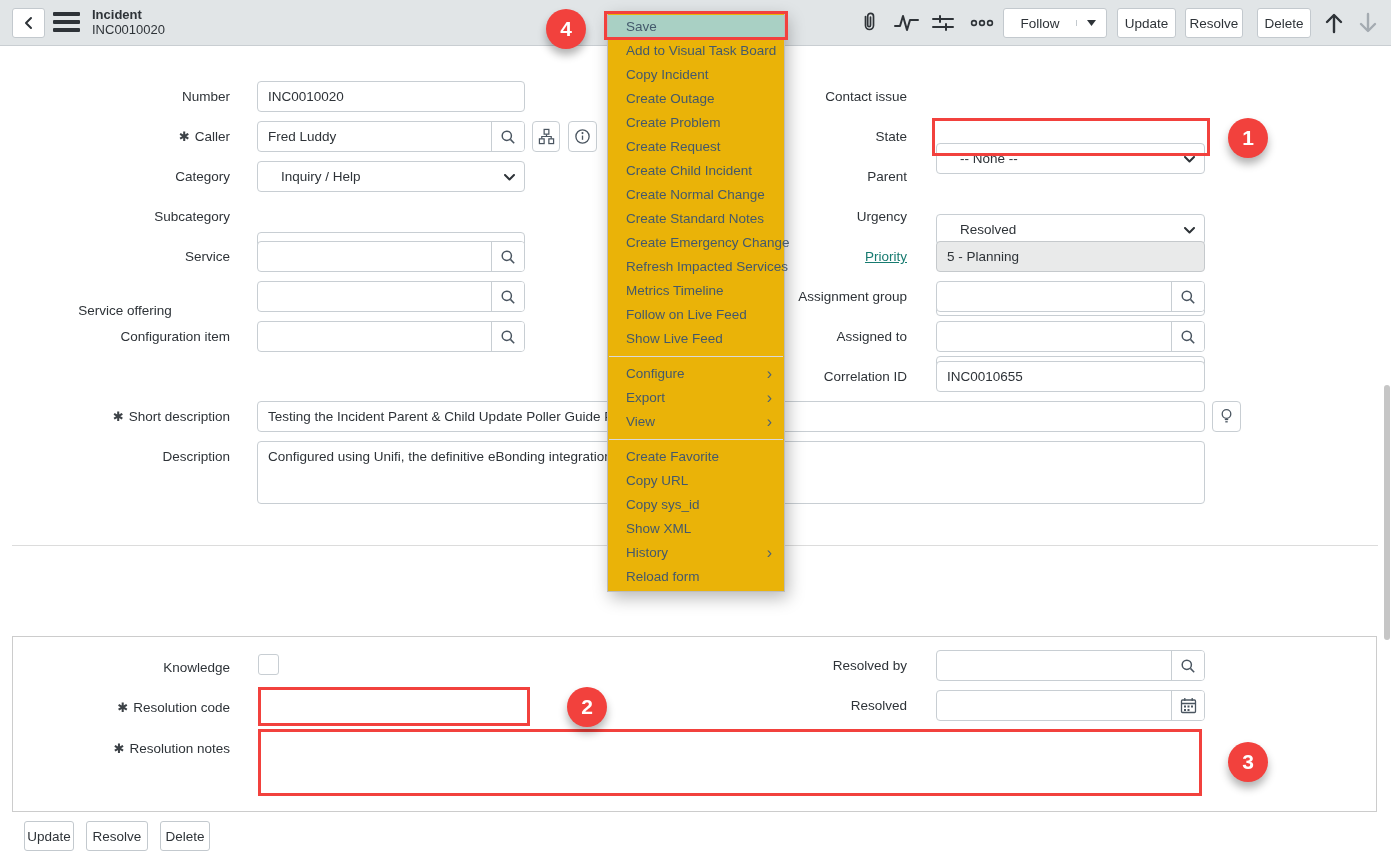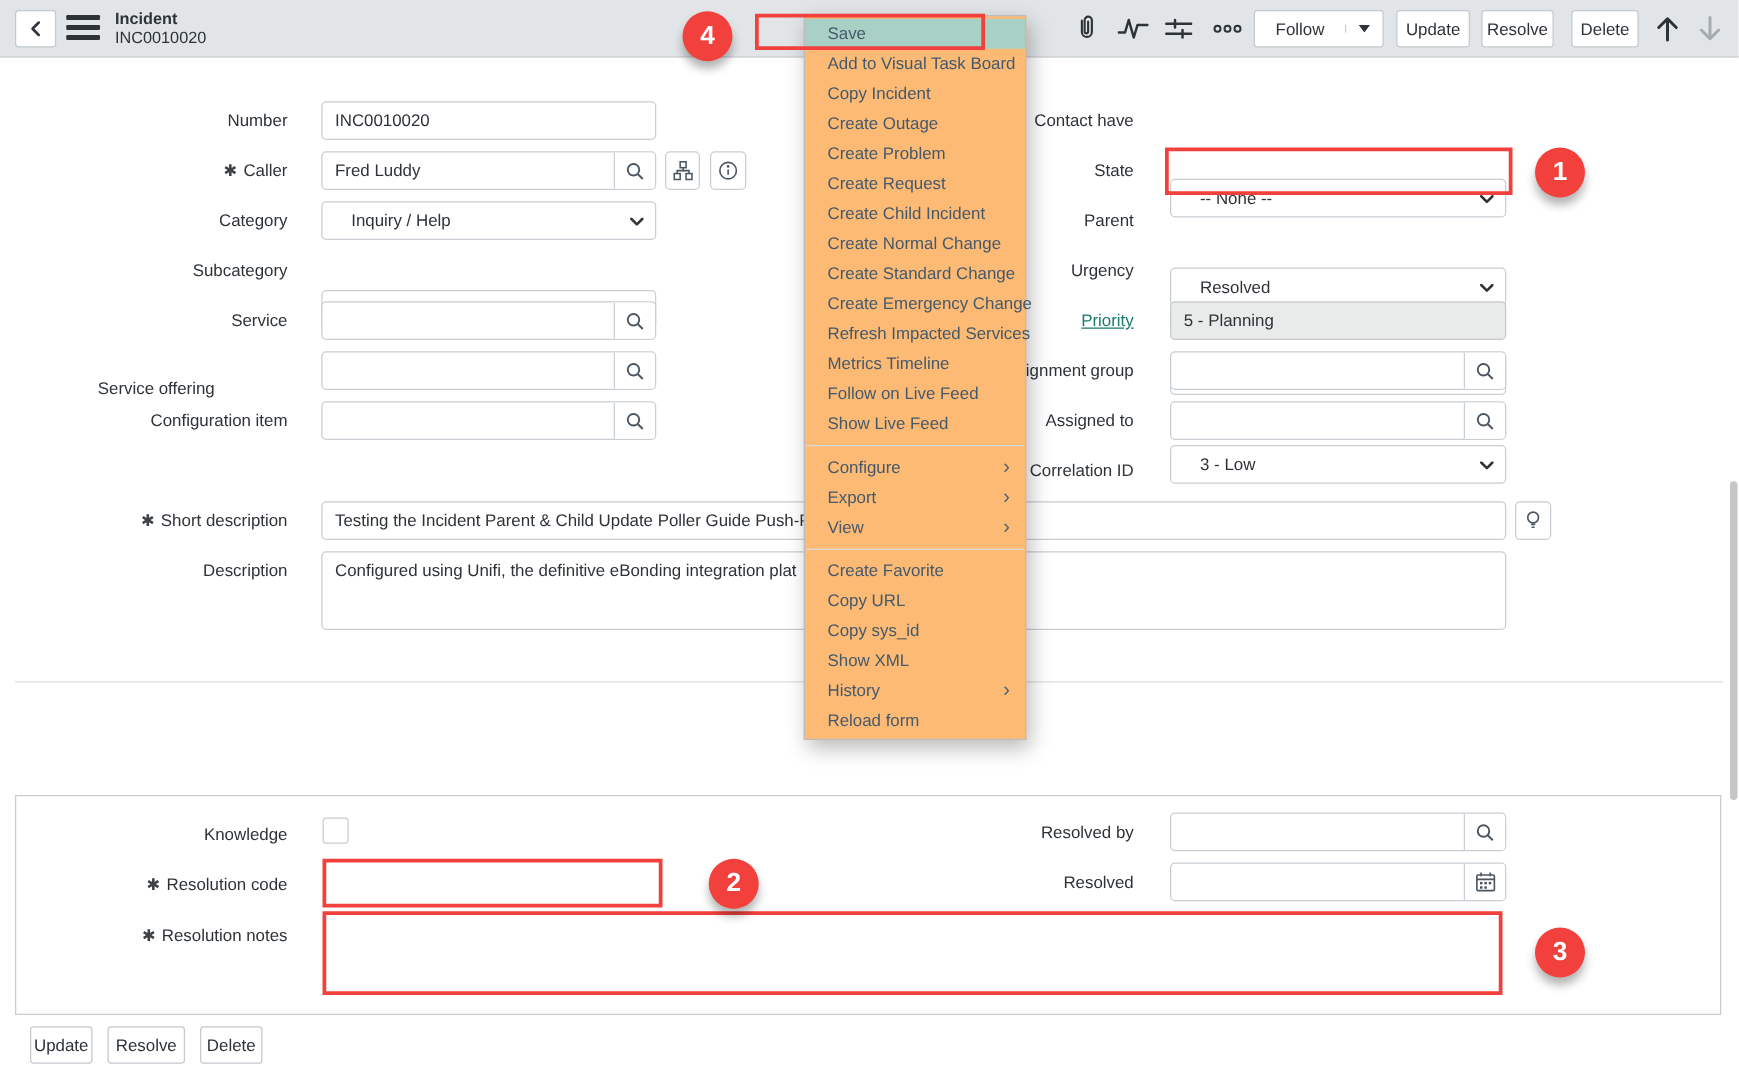--- a/index.html
+++ b/index.html
@@ -21,23 +21,23 @@
   .icn { display:flex; align-items:center; justify-content:center; color:#2e3338; }
   .title-line1 { font-weight:bold; font-size:13px; line-height:15px; }
   .title-line2 { font-size:13px; line-height:15px; }
   .split { display:flex; }
   .split .main { flex:1; display:flex; align-items:center; justify-content:center; }
   .split .caret-seg { width:30px; border-left:1px solid #c3c9ce; display:flex; align-items:center; justify-content:center; }
 
   
   #context-menu {
     position:absolute; left:607px; top:12px; width:178px;
-    background:#fdba74; border:1px solid #bcbcbc;
+    background:#eab308; border:1px solid #bcbcbc;
     box-shadow:3px 6px 16px rgba(0,0,0,0.28);
-    z-index:50; padding:2px 0;margin-left:36px;
+    z-index:50; padding:2px 0;
   }
   .menu-item { height:24px; line-height:24px; padding:0 12px 0 18px; font-size:13.5px; color:#44596c;
     display:flex; justify-content:space-between; align-items:center; white-space:nowrap; cursor:default; }
   .menu-item-highlight { background:#a9d0c4; }
   .menu-sep { border-top:1px solid #d9d9d9; margin:5px 1px; }
   .submenu-arrow { color:#4e6375; font-size:16px; }
 
   
   .lbl { position:absolute; display:flex; justify-content:flex-end; align-items:center; gap:5px;
     font-size:13.5px; color:#2e3338; line-height:19px; white-space:nowrap; }
@@ -278,21 +278,21 @@
               <g fill="none" stroke="#4a5560" stroke-width="1.5">
                 <circle cx="6.8" cy="6.8" r="4.6"></circle>
                 <line x1="10.4" y1="10.4" x2="14.2" y2="14.2"></line>
               </g>
             </svg>
           </span>
       </div>
     </div>
 
     <div class="lbl" style="left:700px; top:87px; width:207px;">
-        <span>Contact have</span>
+        <span>Contact issue</span>
       </div>
     <div class="abs select" style="left:936px; top:81px; width:269px;">
       <span>-- None --</span>
       <span class="sel-chev icn">
           <svg width="11" height="7" viewBox="0 0 11 7">
             <polyline points="1,1 5.5,5.5 10,1" fill="none" stroke="#2e3338" stroke-width="2" stroke-linecap="round" stroke-linejoin="round"></polyline>
           </svg>
         </span>
     </div>
 
@@ -367,20 +367,21 @@
                 <line x1="10.4" y1="10.4" x2="14.2" y2="14.2"></line>
               </g>
             </svg>
           </span>
       </div>
     </div>
 
     <div class="lbl" style="left:700px; top:367px; width:207px;">
         <span>Correlation ID</span>
       </div>
+    <div class="abs input" style="left:936px; top:361px; width:269px;">INC0010655</div>
 
     <div class="lbl" style="left:20px; top:407px; width:210px;">
       <span class="mand">✱</span>
       <span>Short description</span>
     </div>
     <div class="abs input" style="left:257px; top:401px; width:948px;">Testing the Incident Parent &amp; Child Update Poller Guide Push-P</div>
     <div class="abs sq-btn" style="left:1212px; top:401px; width:29px; height:31px;">
       <span class="icn">
         <svg width="15" height="17" viewBox="0 0 15 17">
             <g fill="none" stroke="#4a5560" stroke-width="1.3">
@@ -483,21 +484,21 @@
       <div class="menu-item">
         <span>Create Request</span>
       </div>
       <div class="menu-item">
         <span>Create Child Incident</span>
       </div>
       <div class="menu-item">
         <span>Create Normal Change</span>
       </div>
       <div class="menu-item">
-        <span>Create Standard Change</span>
+        <span>Create Standard Notes</span>
       </div>
       <div class="menu-item">
         <span>Create Emergency Change</span>
       </div>
       <div class="menu-item">
         <span>Refresh Impacted Services</span>
       </div>
       <div class="menu-item">
         <span>Metrics Timeline</span>
       </div>

